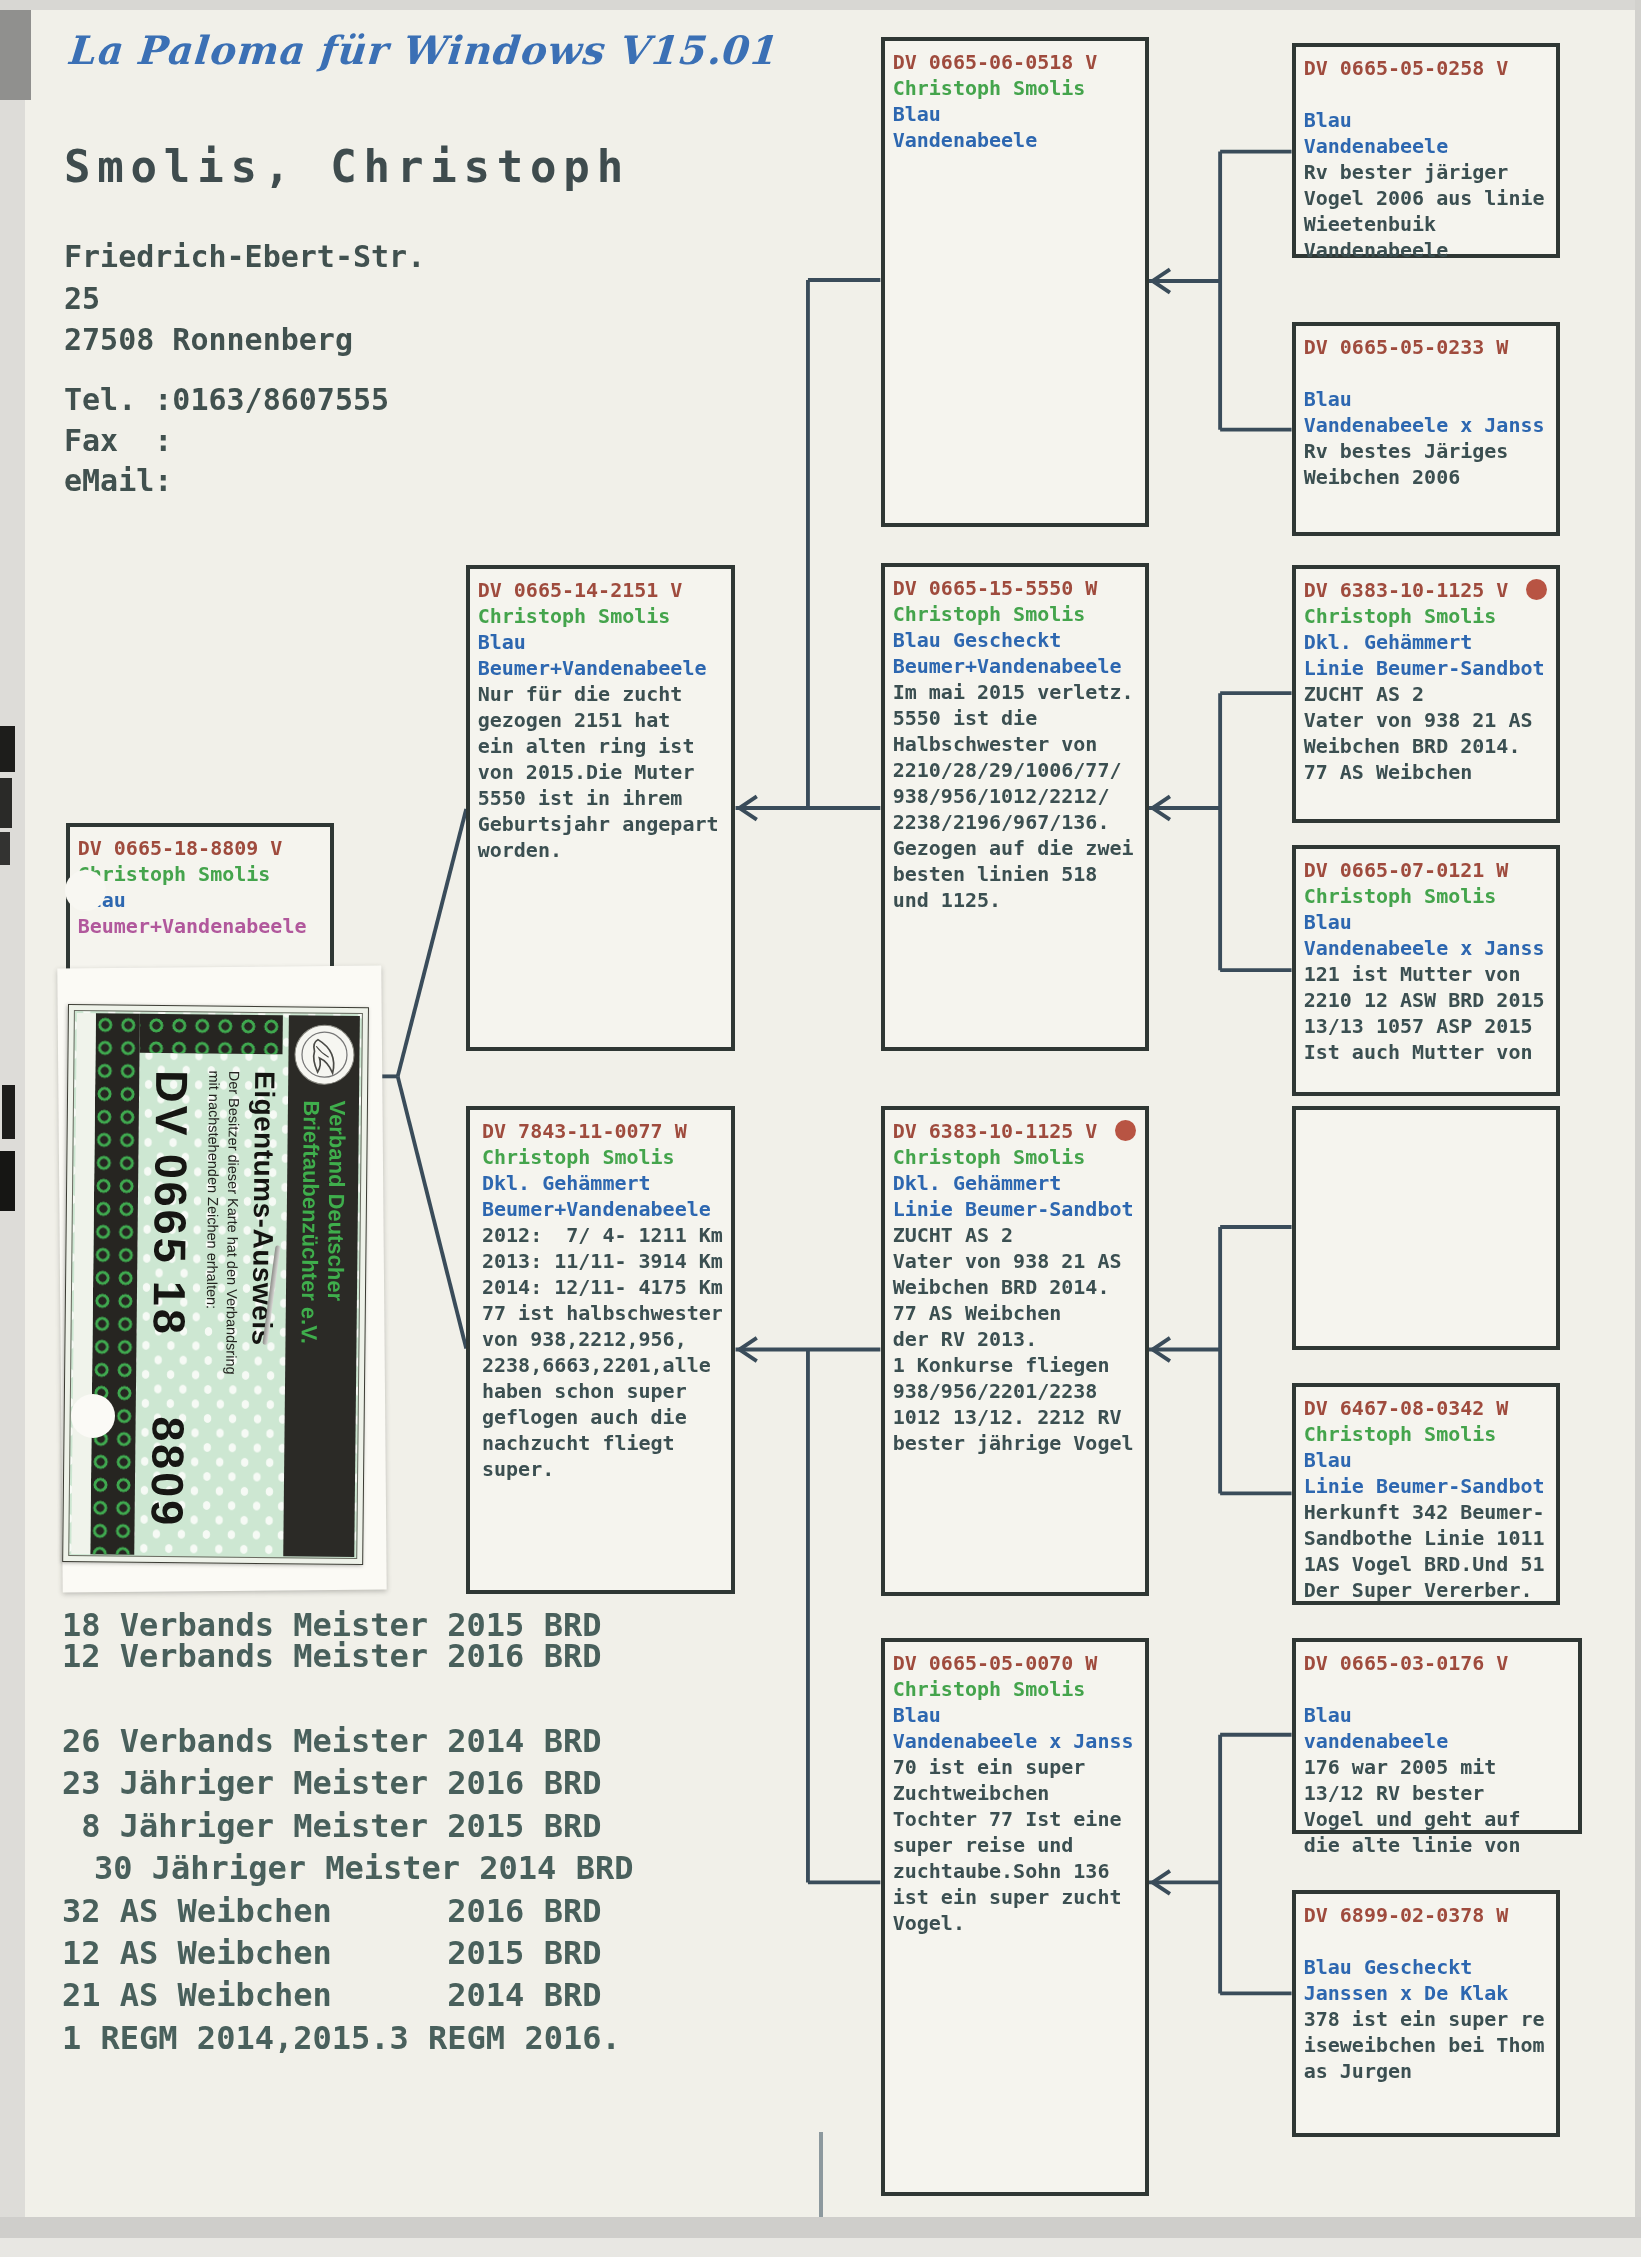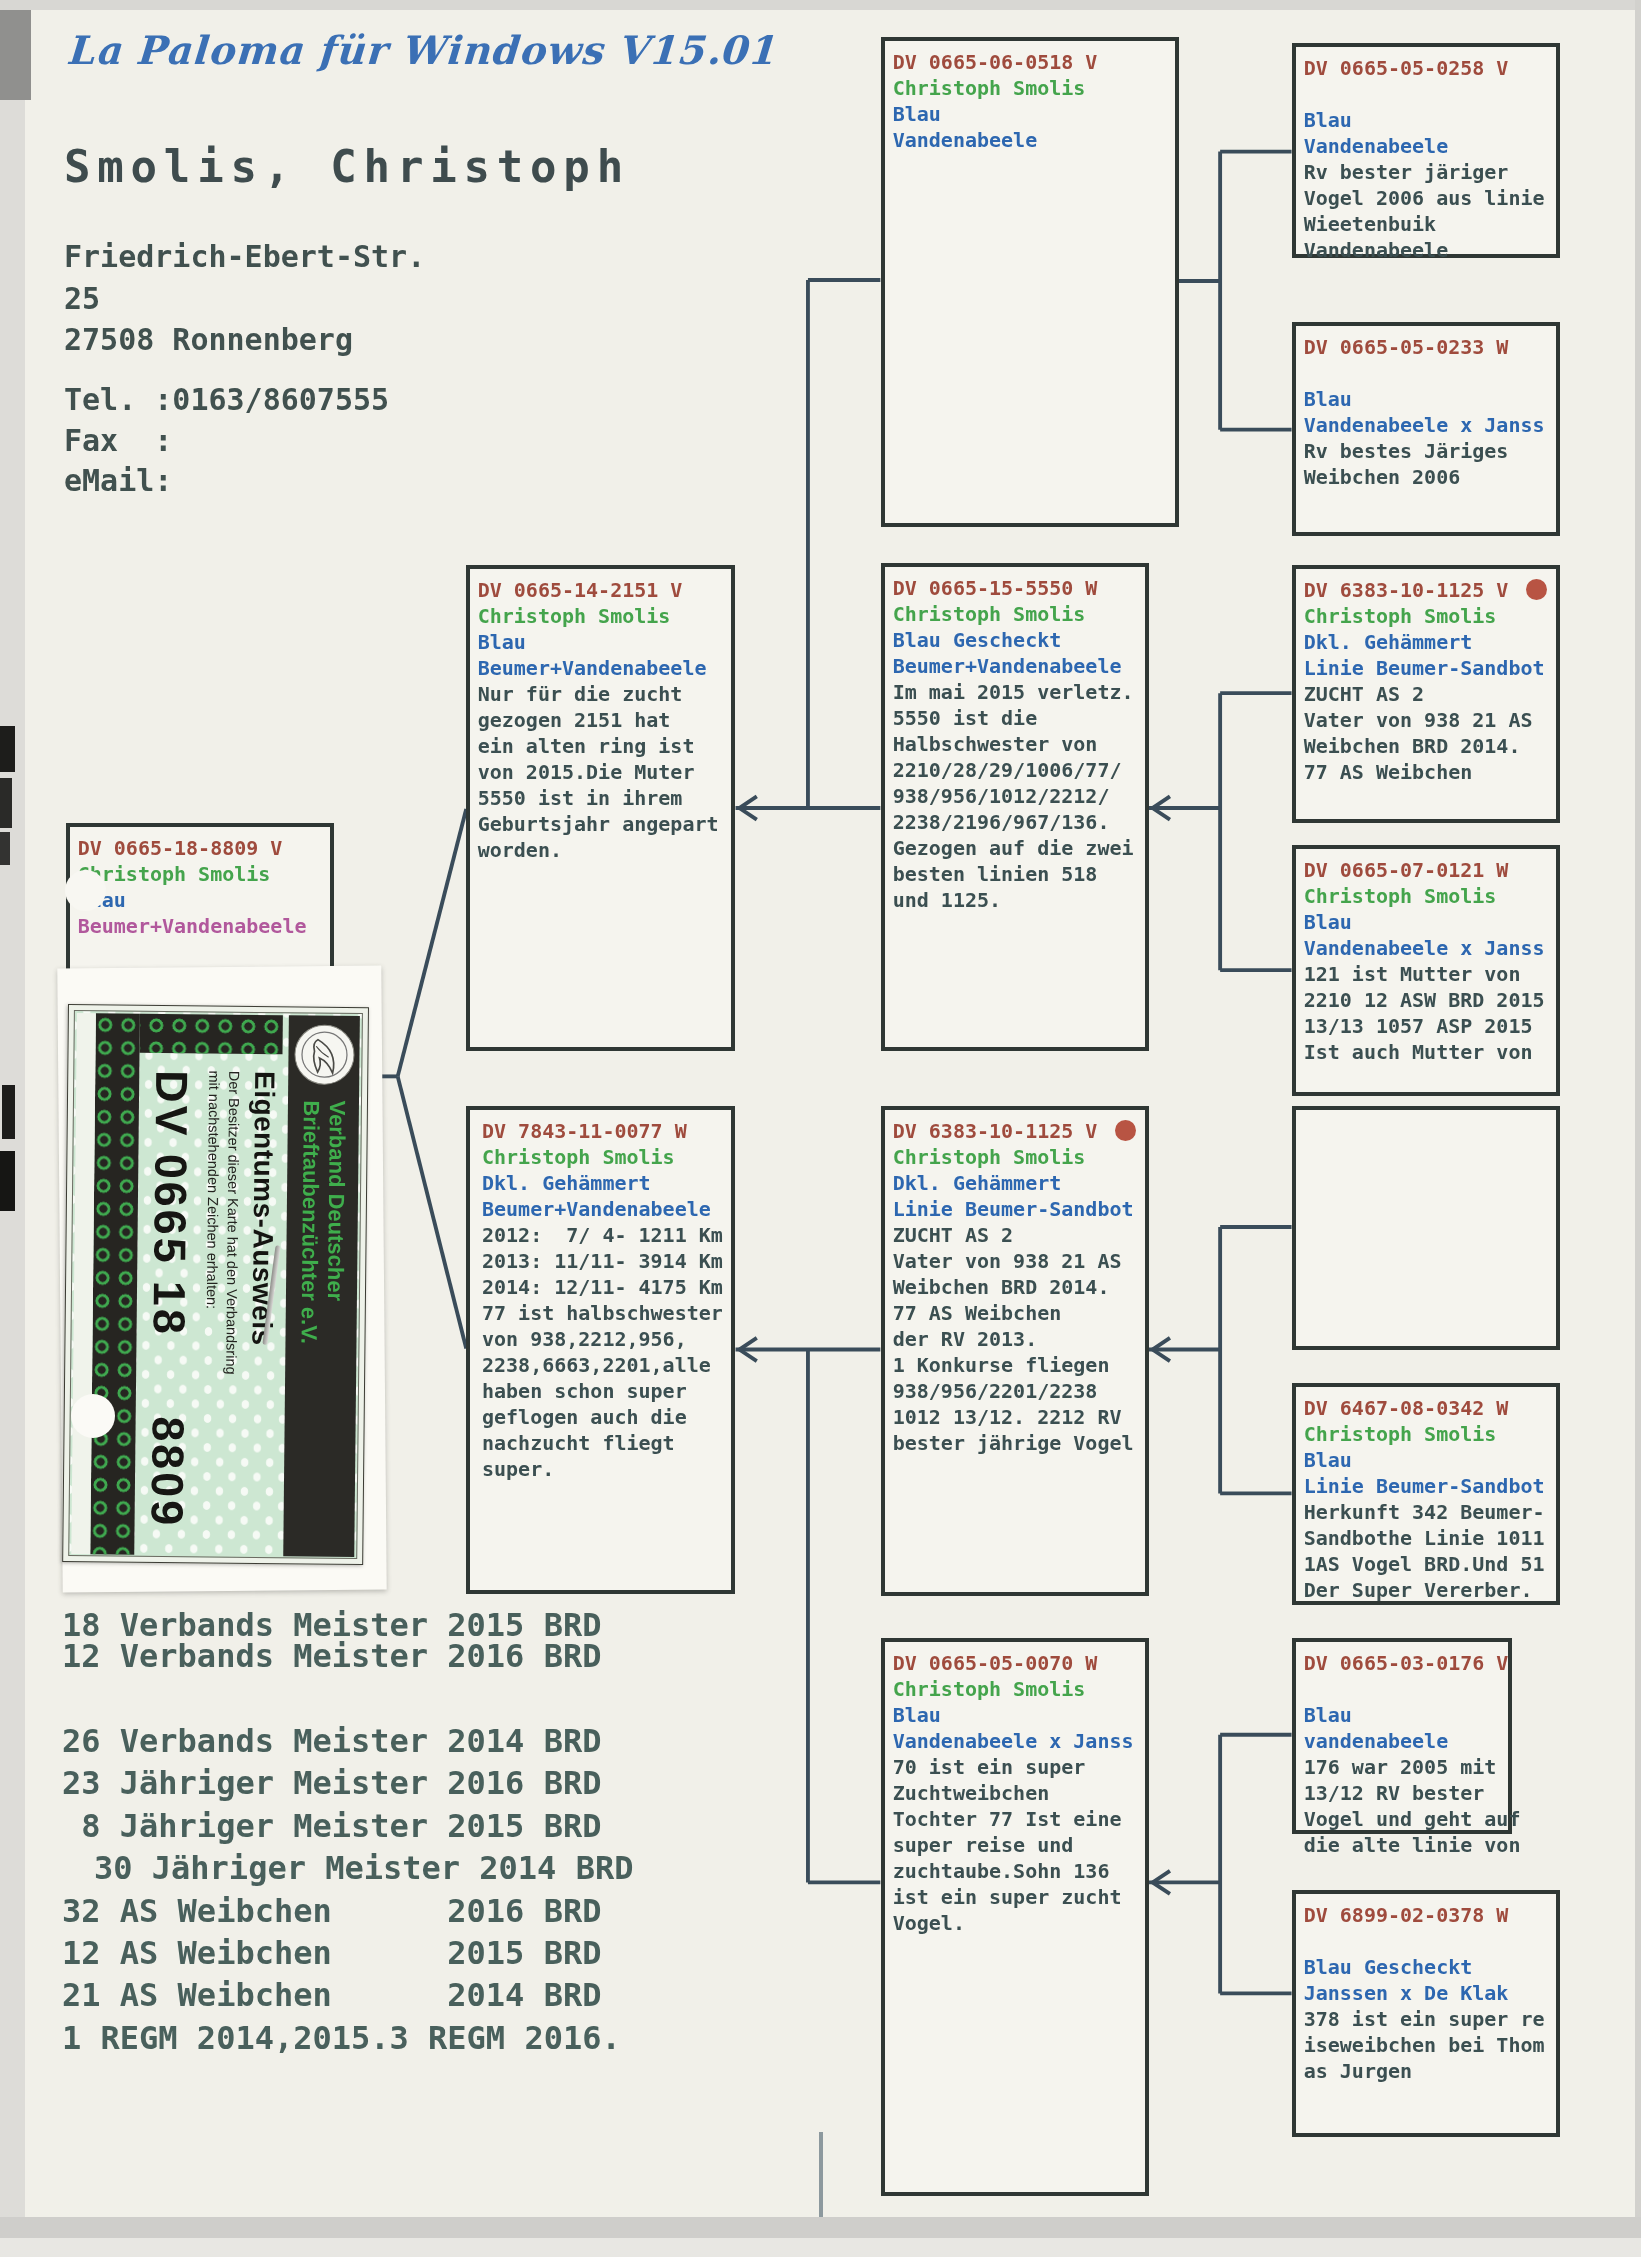--- a/index.html
+++ b/index.html
@@ -160,21 +160,21 @@
 2014: 12/11- 4175 Km
 77 ist halbschwester
 von 938,2212,956,
 2238,6663,2201,alle
 haben schon super
 geflogen auch die
 nachzucht fliegt
 super.</div>
   </div>
 
-  <div class="pbox" style="left:881px;top:37px;width:298px;height:490px;">
+  <div class="pbox" style="left:881px;top:37px;width:268px;height:490px;">
     <div class="ring">DV 0665-06-0518 V</div>
     <div class="owner">Christoph Smolis</div>
     <div class="bcolor">Blau</div>
     <div class="strain">Vandenabeele</div>
   </div>
   <div class="pbox" style="left:881px;top:563px;width:268px;height:488px;">
     <div class="ring">DV 0665-15-5550 W</div>
     <div class="owner">Christoph Smolis</div>
     <div class="bcolor">Blau Gescheckt</div>
     <div class="strain">Beumer+Vandenabeele</div>
@@ -263,21 +263,21 @@
   <div class="pbox" style="left:1292px;top:1383px;width:268px;height:222px;">
     <div class="ring">DV 6467-08-0342 W</div>
     <div class="owner">Christoph Smolis</div>
     <div class="bcolor">Blau</div>
     <div class="strain">Linie Beumer-Sandbot</div>
     <div class="note">Herkunft 342 Beumer-
 Sandbothe Linie 1011
 1AS Vogel BRD.Und 51
 Der Super Vererber.</div>
   </div>
-  <div class="pbox" style="left:1292px;top:1638px;width:220px;height:196px;">
+  <div class="pbox" style="left:1292px;top:1638px;width:290px;height:196px;">
     <div class="ring">DV 0665-03-0176 V</div>
     <div class="owner"></div>
     <div class="bcolor">Blau</div>
     <div class="strain">vandenabeele</div>
     <div class="note">176 war 2005 mit
 13/12 RV bester
 Vogel und geht auf
 die alte linie von</div>
   </div>
   <div class="pbox" style="left:1292px;top:1890px;width:268px;height:247px;">

